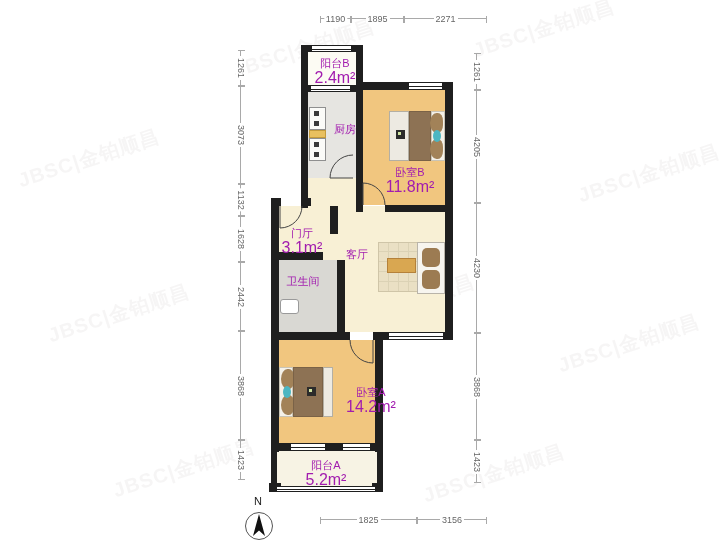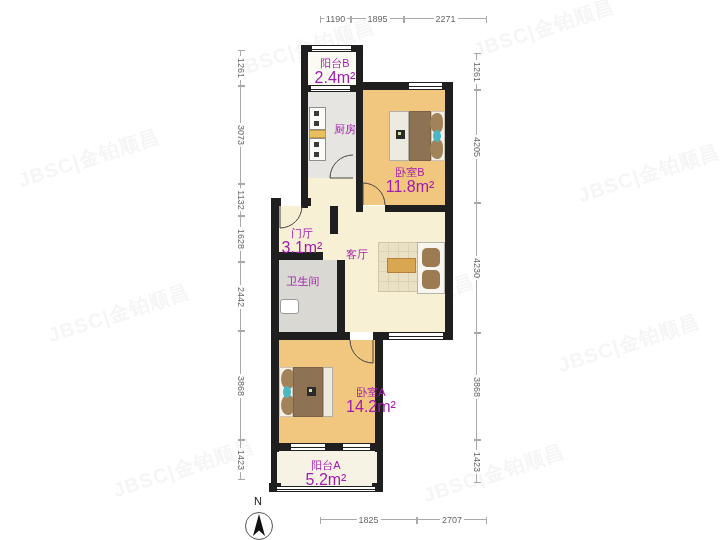--- a/index.html
+++ b/index.html
@@ -195,21 +195,21 @@
       <span class="dv">1895</span>
     </div>
   <div class="dim-h" style="left:360px;top:18px;width:83px">
       <span class="dv">2271</span>
     </div>
 
   <div class="dim-h" style="left:276px;top:519px;width:97px">
       <span class="dv">1825</span>
     </div>
   <div class="dim-h" style="left:373px;top:519px;width:70px">
-      <span class="dv">2707</span>
+      <span class="dv">3156</span>
     </div>
 
   <div class="dim-v" style="left:240px;top:50px;height:36px">
       <span class="dv">1261</span>
     </div>
   <div class="dim-v" style="left:240px;top:86px;height:98px">
       <span class="dv">3073</span>
     </div>
   <div class="dim-v" style="left:240px;top:184px;height:32px">
       <span class="dv">1132</span>

